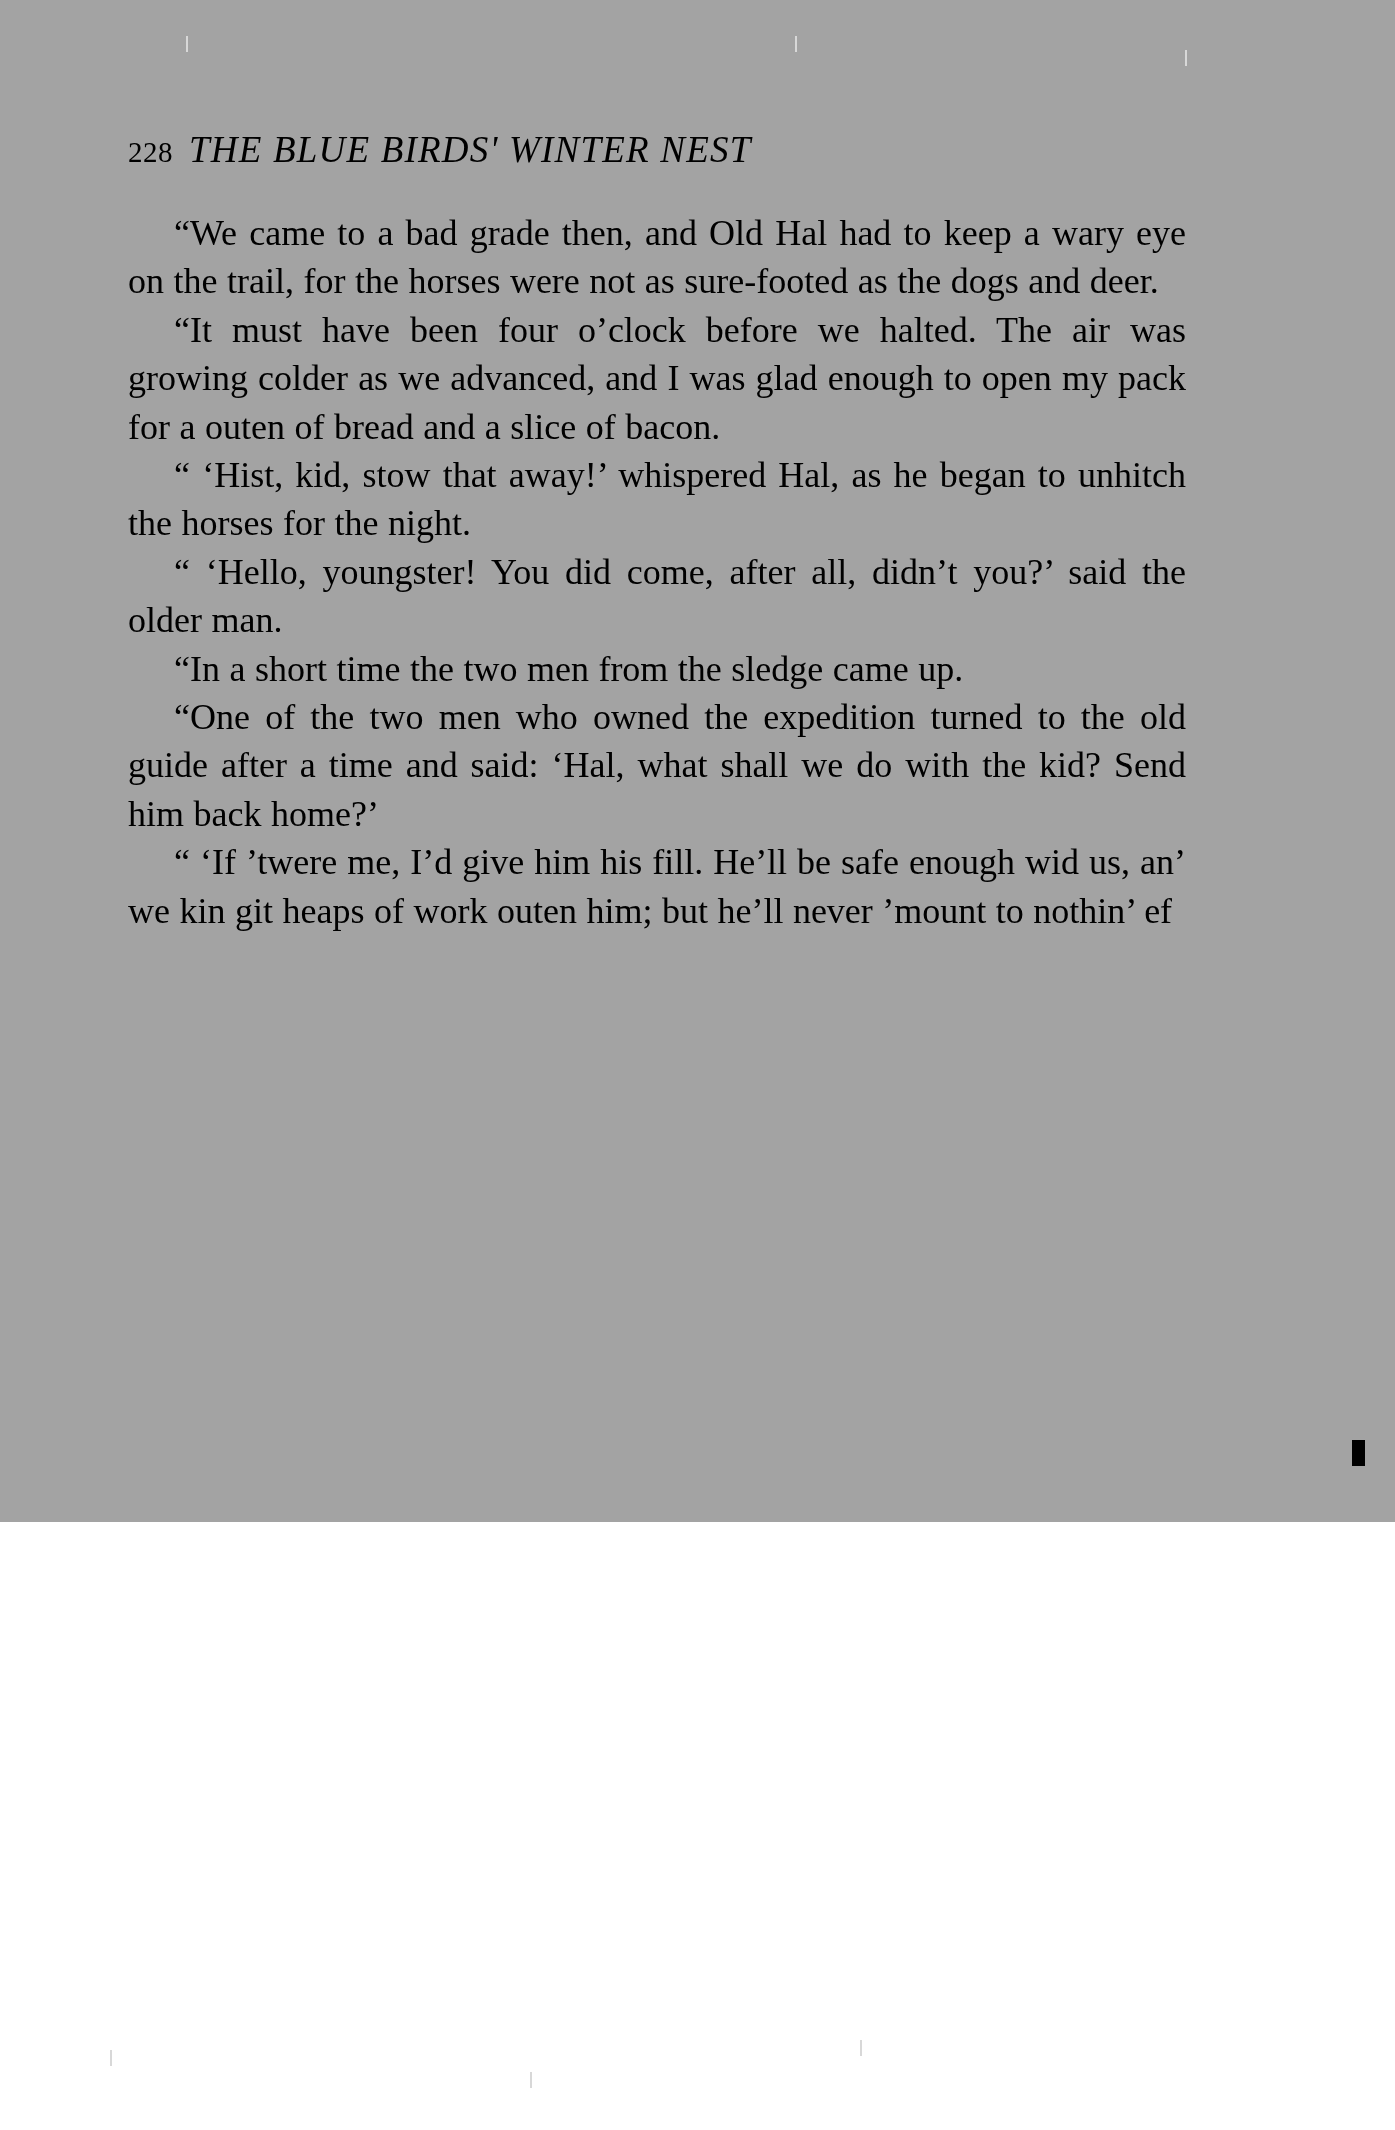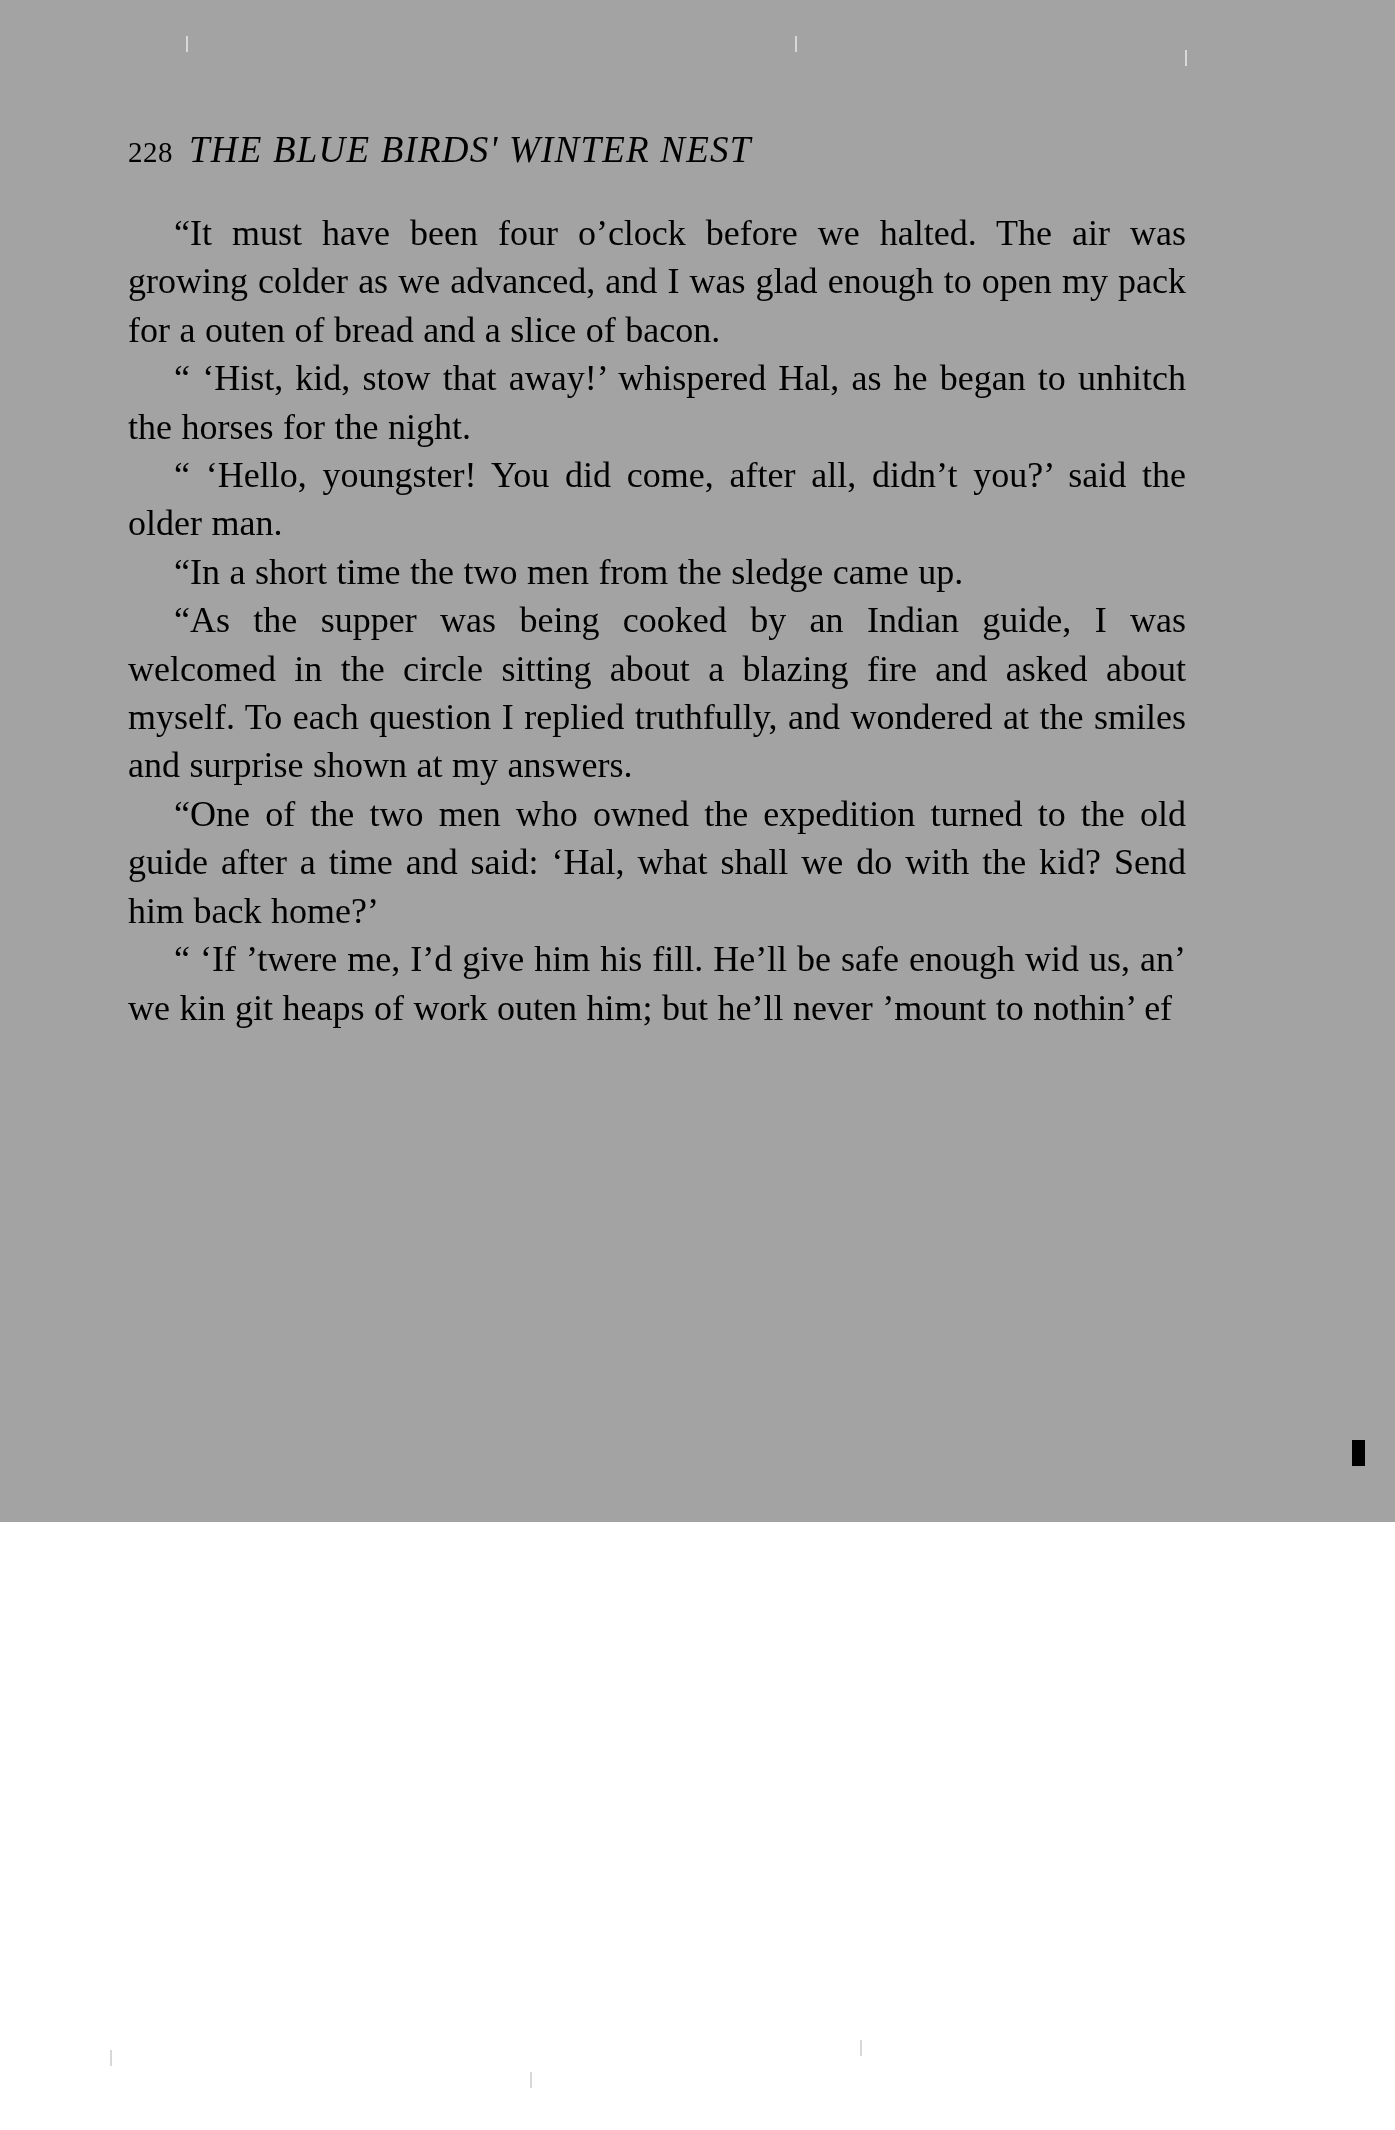--- a/index.html
+++ b/index.html
@@ -97,24 +97,24 @@
   <div class="tick b2"></div>
   <div class="tick b3"></div>
 
   <div class="text-block">
 
     <div class="page-header">
       <span class="folio">228</span>
       <span class="header-title">THE BLUE BIRDS' WINTER NEST</span>
     </div>
 
+    <p class="para">“We came to a bad grade then, and Old Hal had to keep a wary eye on the trail, for the horses were not as sure-footed as the dogs and deer.</p>
     <p class="para">“It must have been four o’clock before we halted.  The air was growing colder as we advanced, and I was glad enough to open my pack for a outen of bread and a slice of bacon.</p>
     <p class="para">“ ‘Hist, kid, stow that away!’ whispered Hal, as he began to unhitch the horses for the night.</p>
     <p class="para">“ ‘Hello, youngster!  You did come, after all, didn’t you?’ said the older man.</p>
     <p class="para">“In a short time the two men from the sledge came up.</p>
-    <p class="para">“As the supper was being cooked by an Indian guide, I was welcomed in the circle sitting about a blazing fire and asked about myself.  To each question I replied truthfully, and wondered at the smiles and surprise shown at my answers.</p>
     <p class="para">“One of the two men who owned the expedition turned to the old guide after a time and said: ‘Hal, what shall we do with the kid?  Send him back home?’</p>
     <p class="para">“ ‘If ’twere me, I’d give him his fill.  He’ll be safe enough wid us, an’ we kin git heaps of work outen him; but he’ll never ’mount to nothin’ ef</p>
 
   </div>
 
   <div class="edge-mark"></div>
 </div>
 
 </body></html>

